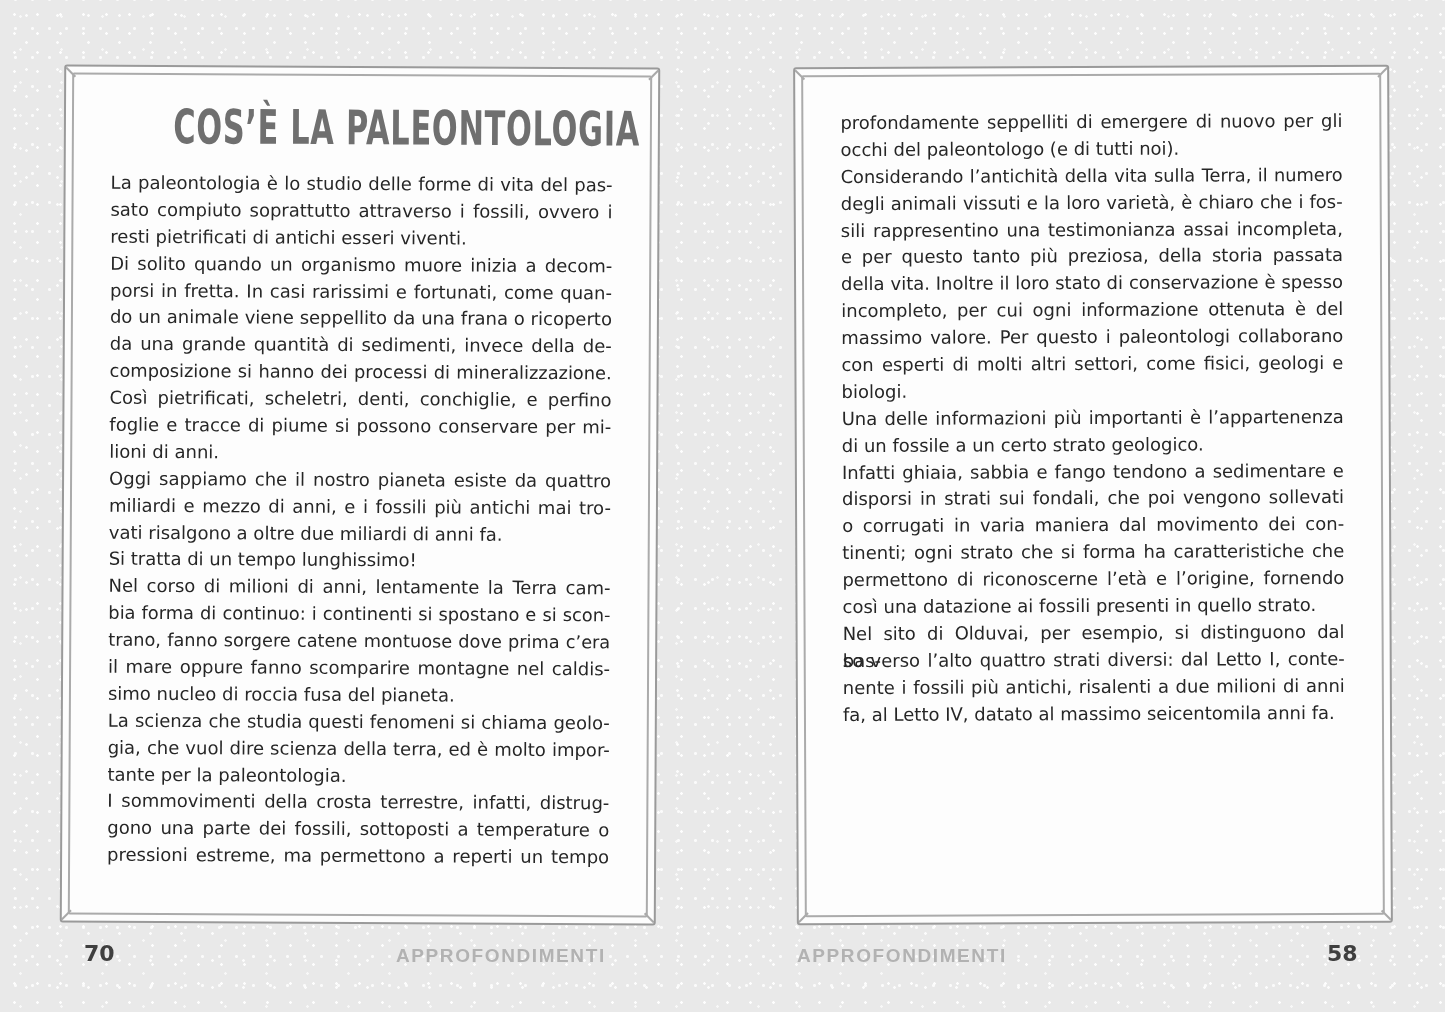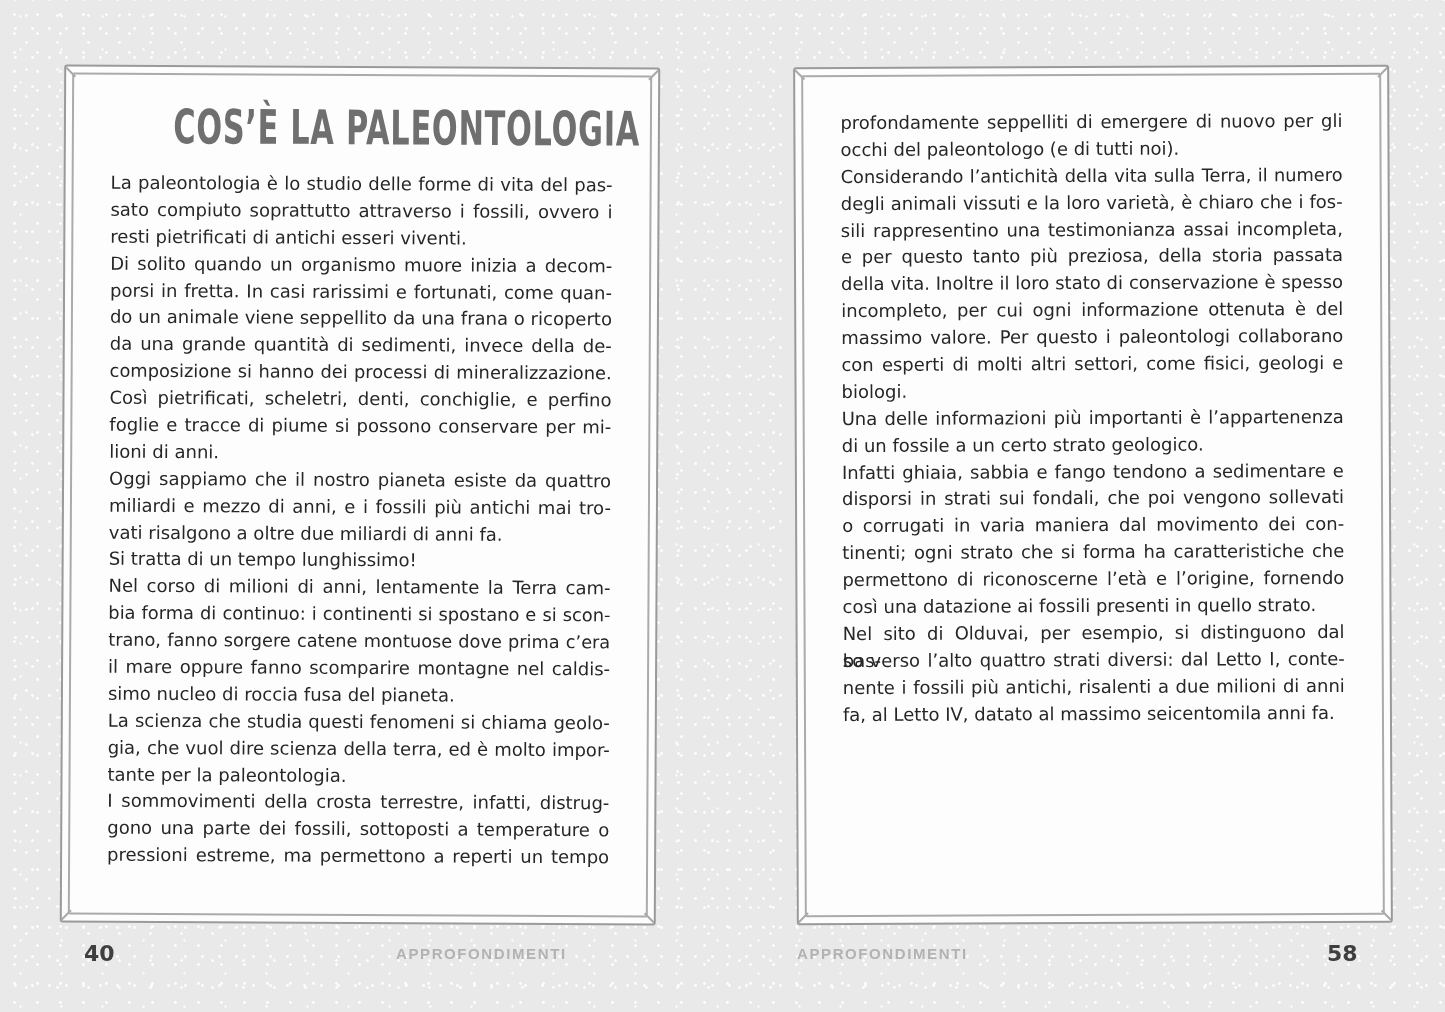--- a/index.html
+++ b/index.html
@@ -67,21 +67,21 @@
   .line.plast{text-align-last:left;}
   .pagenum{
     position:absolute; top:941px;
     font-size:22px; font-weight:bold; color:var(--pagenum);
     font-family:"DejaVu Sans", sans-serif;
   }
   #pagenum-left{left:84px;}
   #pagenum-right{left:1327px;}
   .footer-label{
     position:absolute; top:945px;
-    font-size:15px; font-weight:bold;
+    font-size:19px; font-weight:bold;
     letter-spacing:1.6px;
     color:var(--foot);
     font-family:"Liberation Sans", sans-serif;
   }
   #footer-left{left:396px;}
   #footer-right{left:797px;}
 </style>
 </head>
 <body>
 
@@ -158,16 +158,16 @@
             <div class="line" style="">Nel sito di Olduvai, per esempio, si distinguono dal bas-</div>
             <div class="line" style="">so verso l’alto quattro strati diversi: dal Letto I, conte-</div>
             <div class="line" style="">nente i fossili più antichi, risalenti a due milioni di anni</div>
             <div class="line plast" style="">fa, al Letto IV, datato al massimo seicentomila anni fa.</div>
           </div>
       </div>
     </div>
   </div>
 </div>
 
-<span id="pagenum-left" class="pagenum">40</span>
+<span id="pagenum-left" class="pagenum">70</span>
 <span id="footer-left" class="footer-label">APPROFONDIMENTI</span>
 <span id="footer-right" class="footer-label">APPROFONDIMENTI</span>
 <span id="pagenum-right" class="pagenum">58</span>
 
 </body></html>

